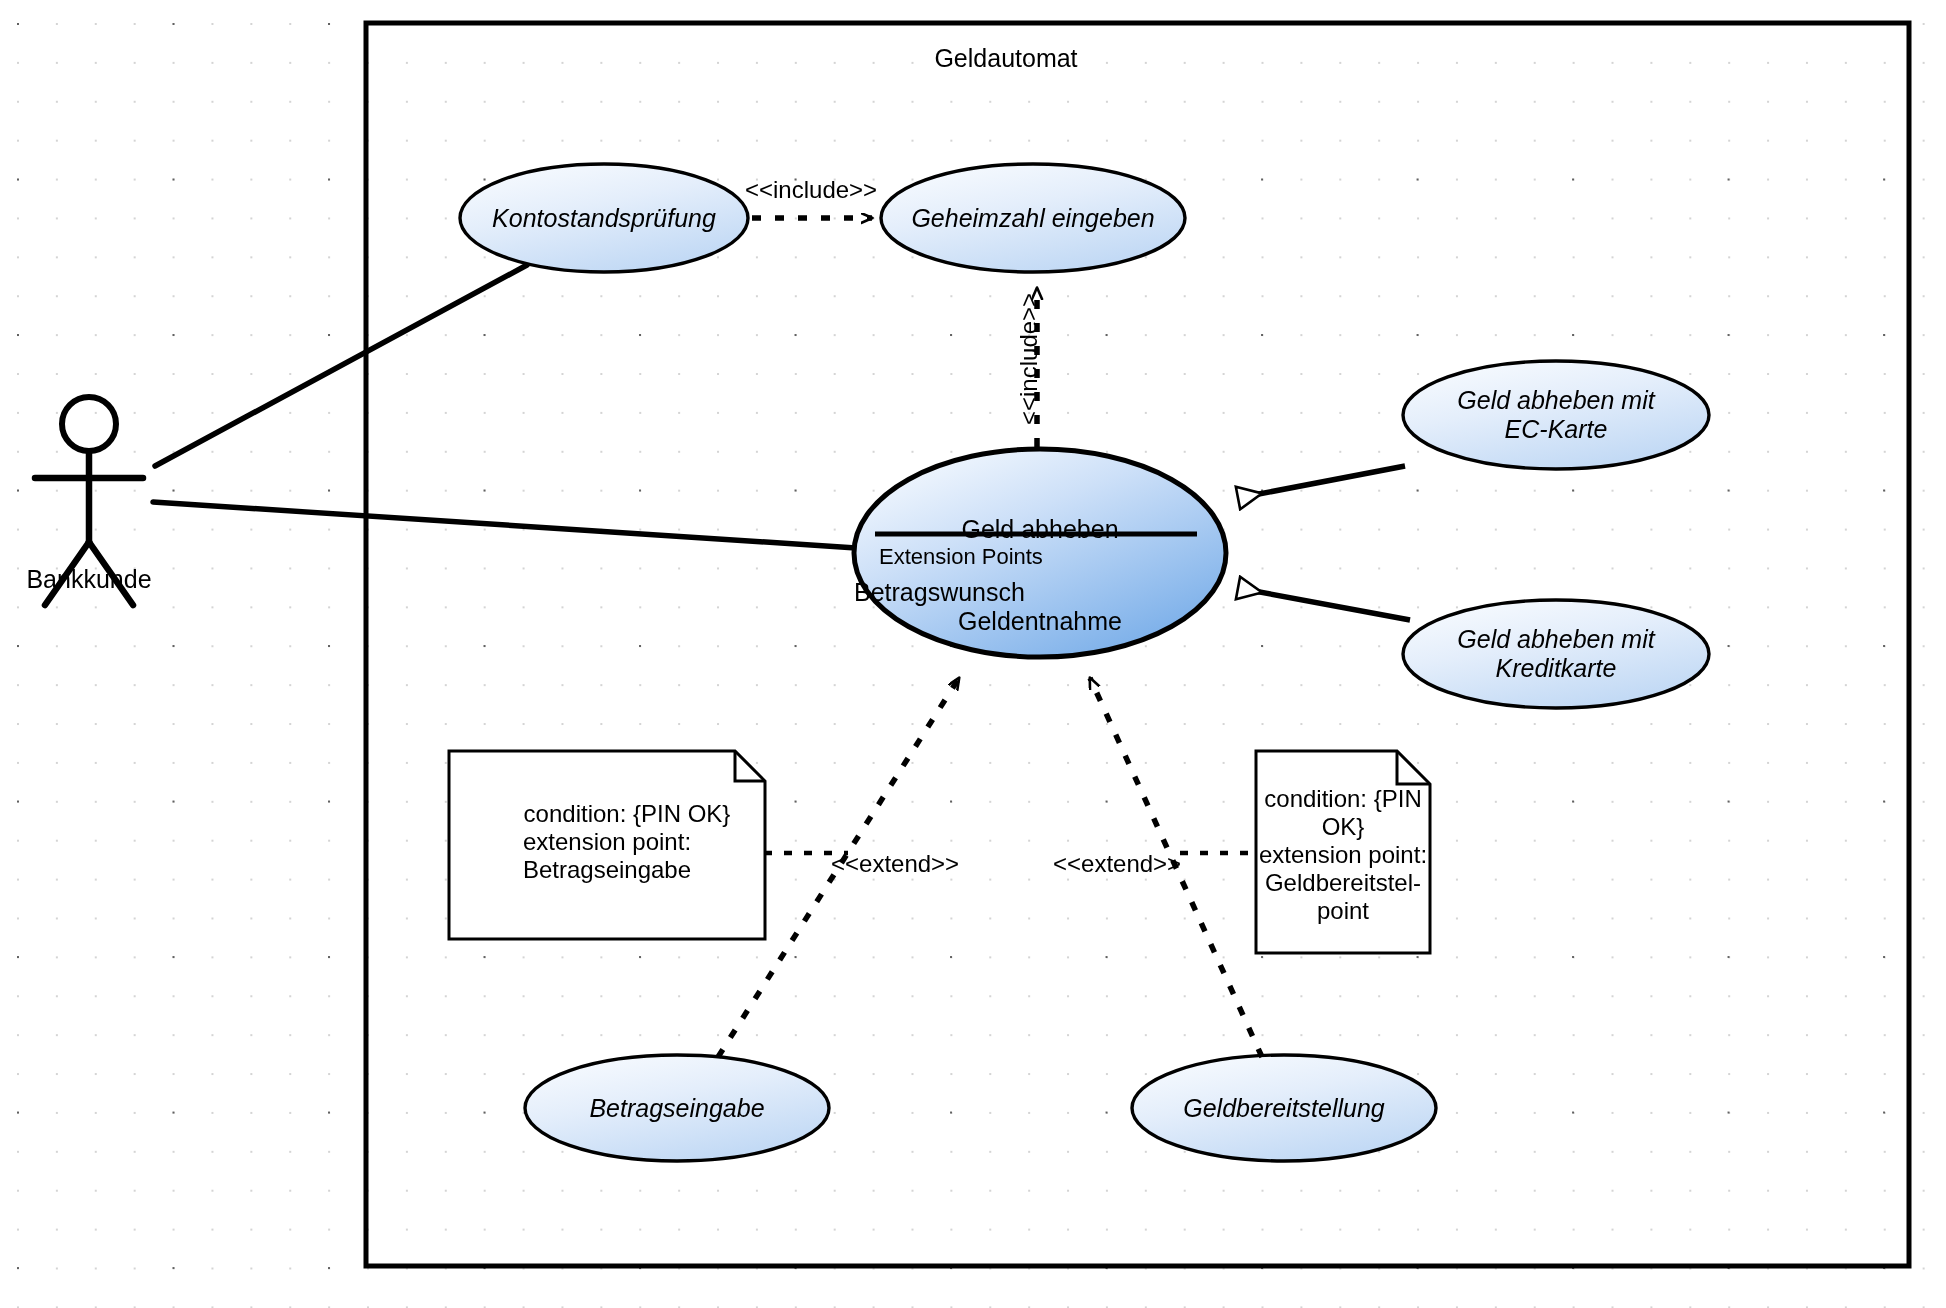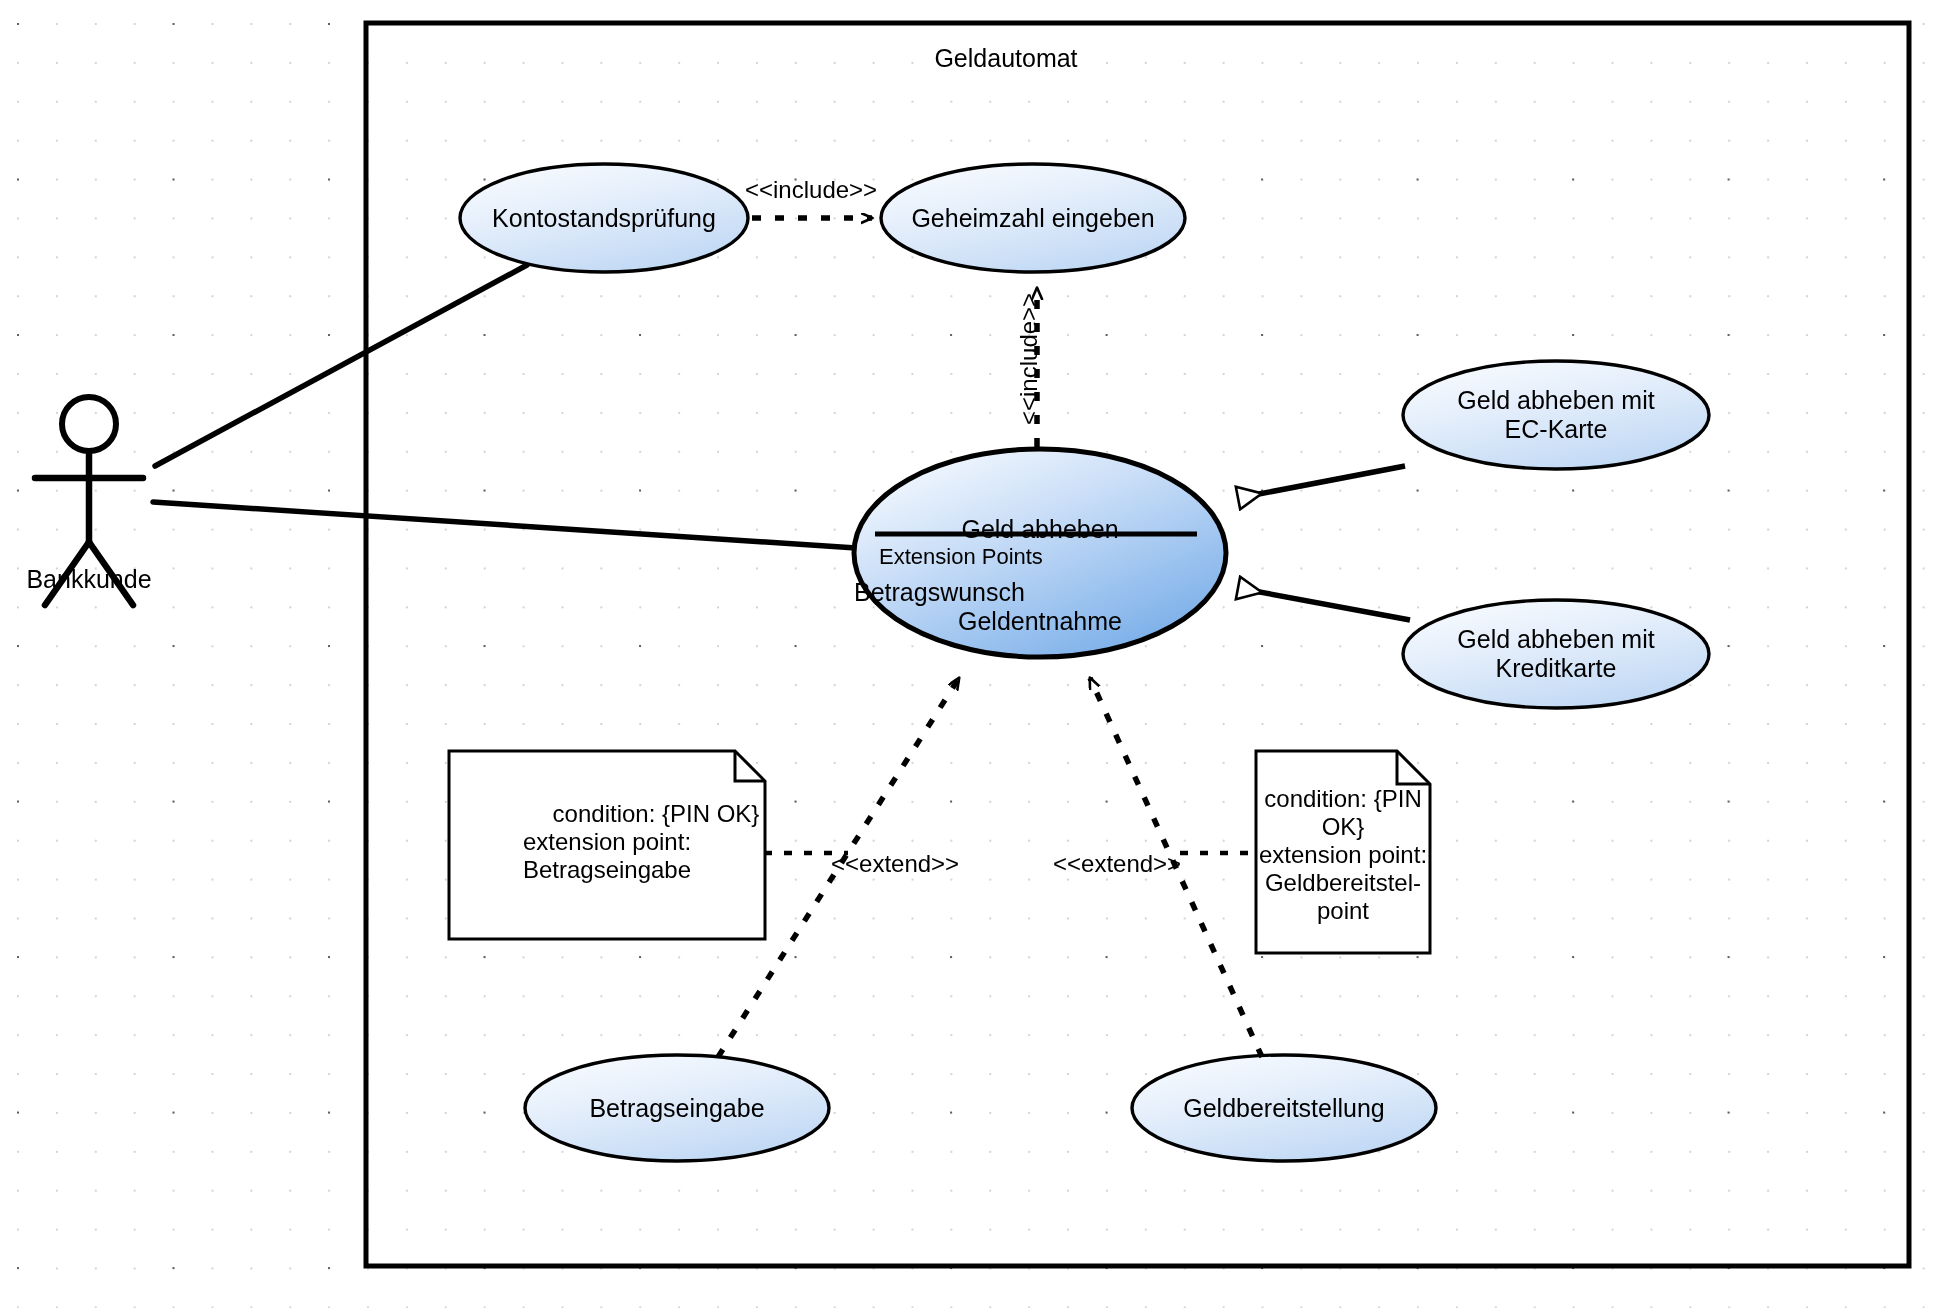--- a/index.html
+++ b/index.html
@@ -46,20 +46,21 @@
     width: 100%;
     left: 0;
   }
   .uc-wrap {
     position: absolute;
     display: flex;
     flex-direction: column;
     align-items: center;
     justify-content: center;
     pointer-events: none;
+    font-style: italic;
   }
   .note-text {
     font-size: 24px;
     text-align: center;
     line-height: 1.17;
   }
   .stereotype {
     font-size: 24px;
   }
   .actor-label {
@@ -193,21 +194,21 @@
   <div class="lbl stereotype" style="left:745px; top:176px;">&lt;&lt;include&gt;&gt;</div>
 
   <div class="lbl vert-include" style="left:1015px; top:425px;">&lt;&lt;include&gt;&gt;</div>
 
   <div class="lbl stereotype" style="left:831px; top:850px;">&lt;&lt;extend&gt;&gt;</div>
 
   <div class="lbl stereotype" style="left:1053px; top:850px;">&lt;&lt;extend&gt;&gt;</div>
 
   <div style="position:absolute; left:449px; top:800px;
        width:316px;">
-    <div class="lbl note-text" style="left:0; top:0; width:356px;padding-left:29px;">condition: {PIN OK}</div>
+    <div class="lbl note-text" style="left:0; top:0; width:356px;">condition: {PIN OK}</div>
     <div class="lbl note-text" style="left:0; top:28px; width:316px;">extension point:</div>
     <div class="lbl note-text" style="left:0; top:56px; width:316px;">Betragseingabe</div>
   </div>
 
   <div style="position:absolute; left:1243px; top:785px;
        width:200px;">
     <div class="lbl note-text" style="left:0; top:0; width:200px;">condition: {PIN</div>
     <div class="lbl note-text" style="left:0; top:28px; width:200px;">OK}</div>
     <div class="lbl note-text" style="left:0; top:56px; width:200px;">extension point:</div>
     <div class="lbl note-text" style="left:0; top:84px; width:200px;">Geldbereitstel-</div>

